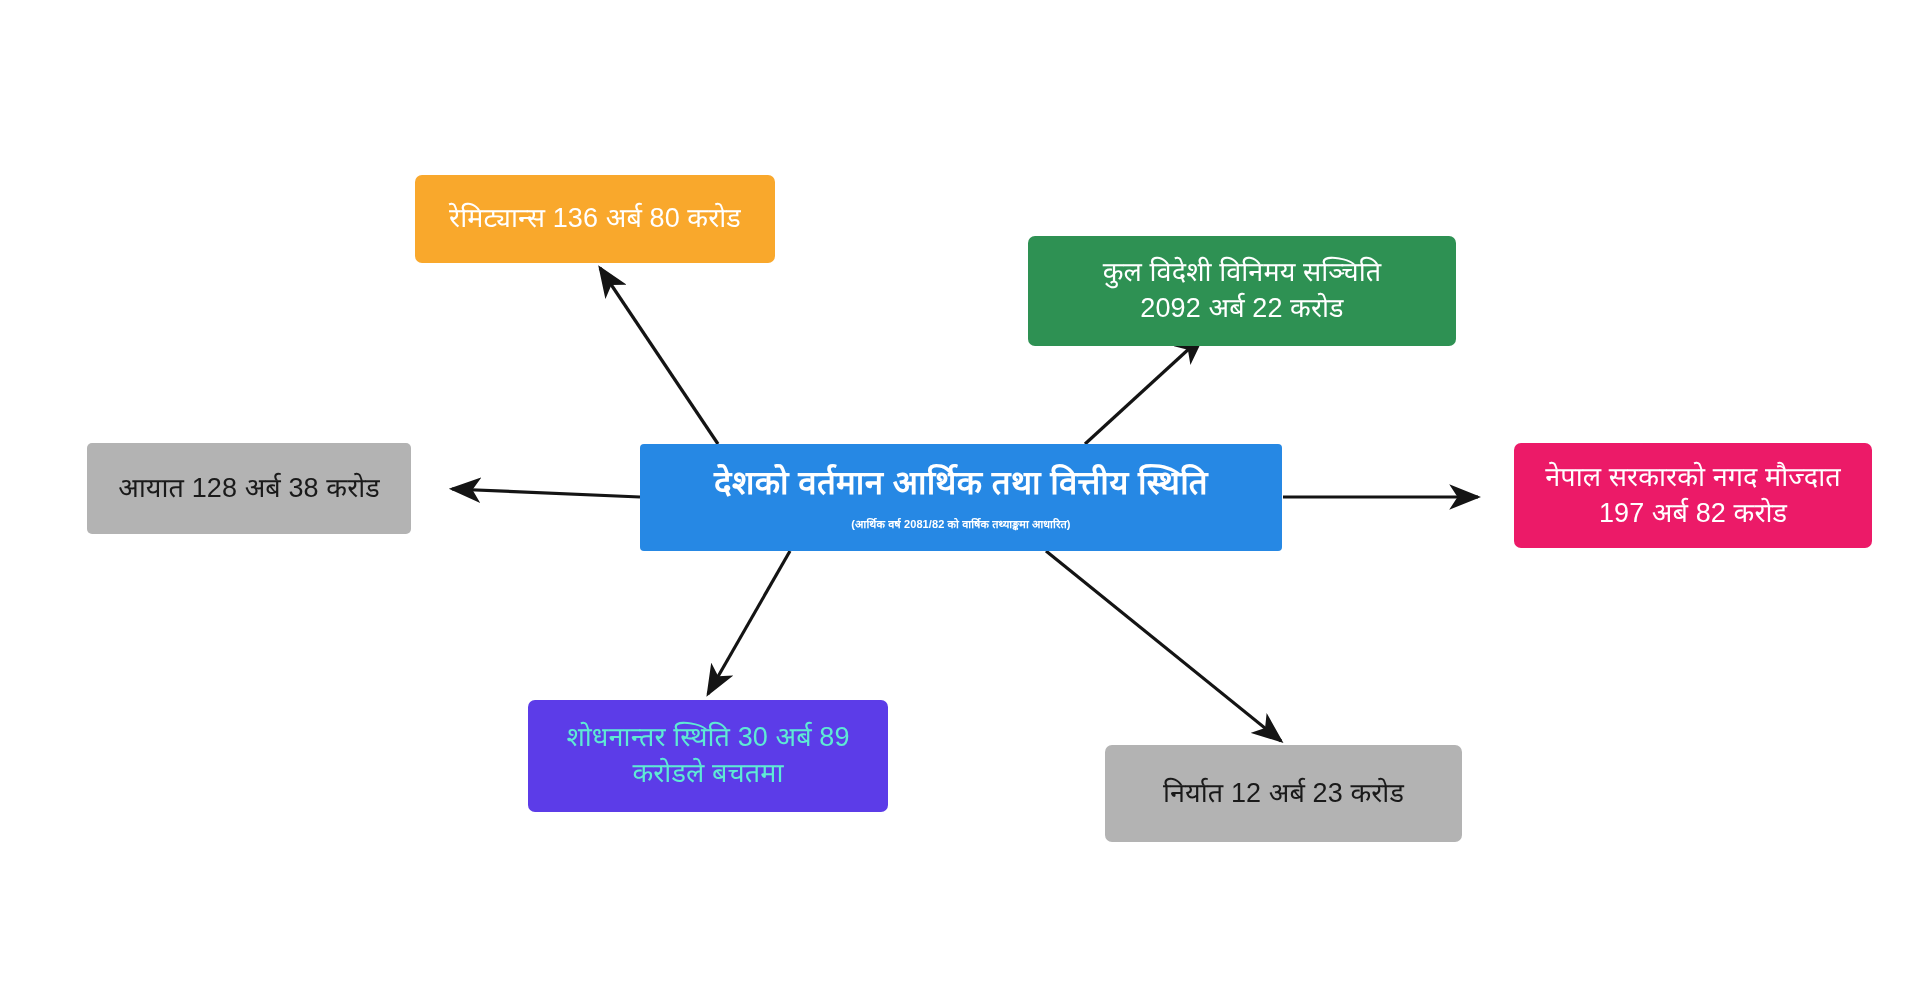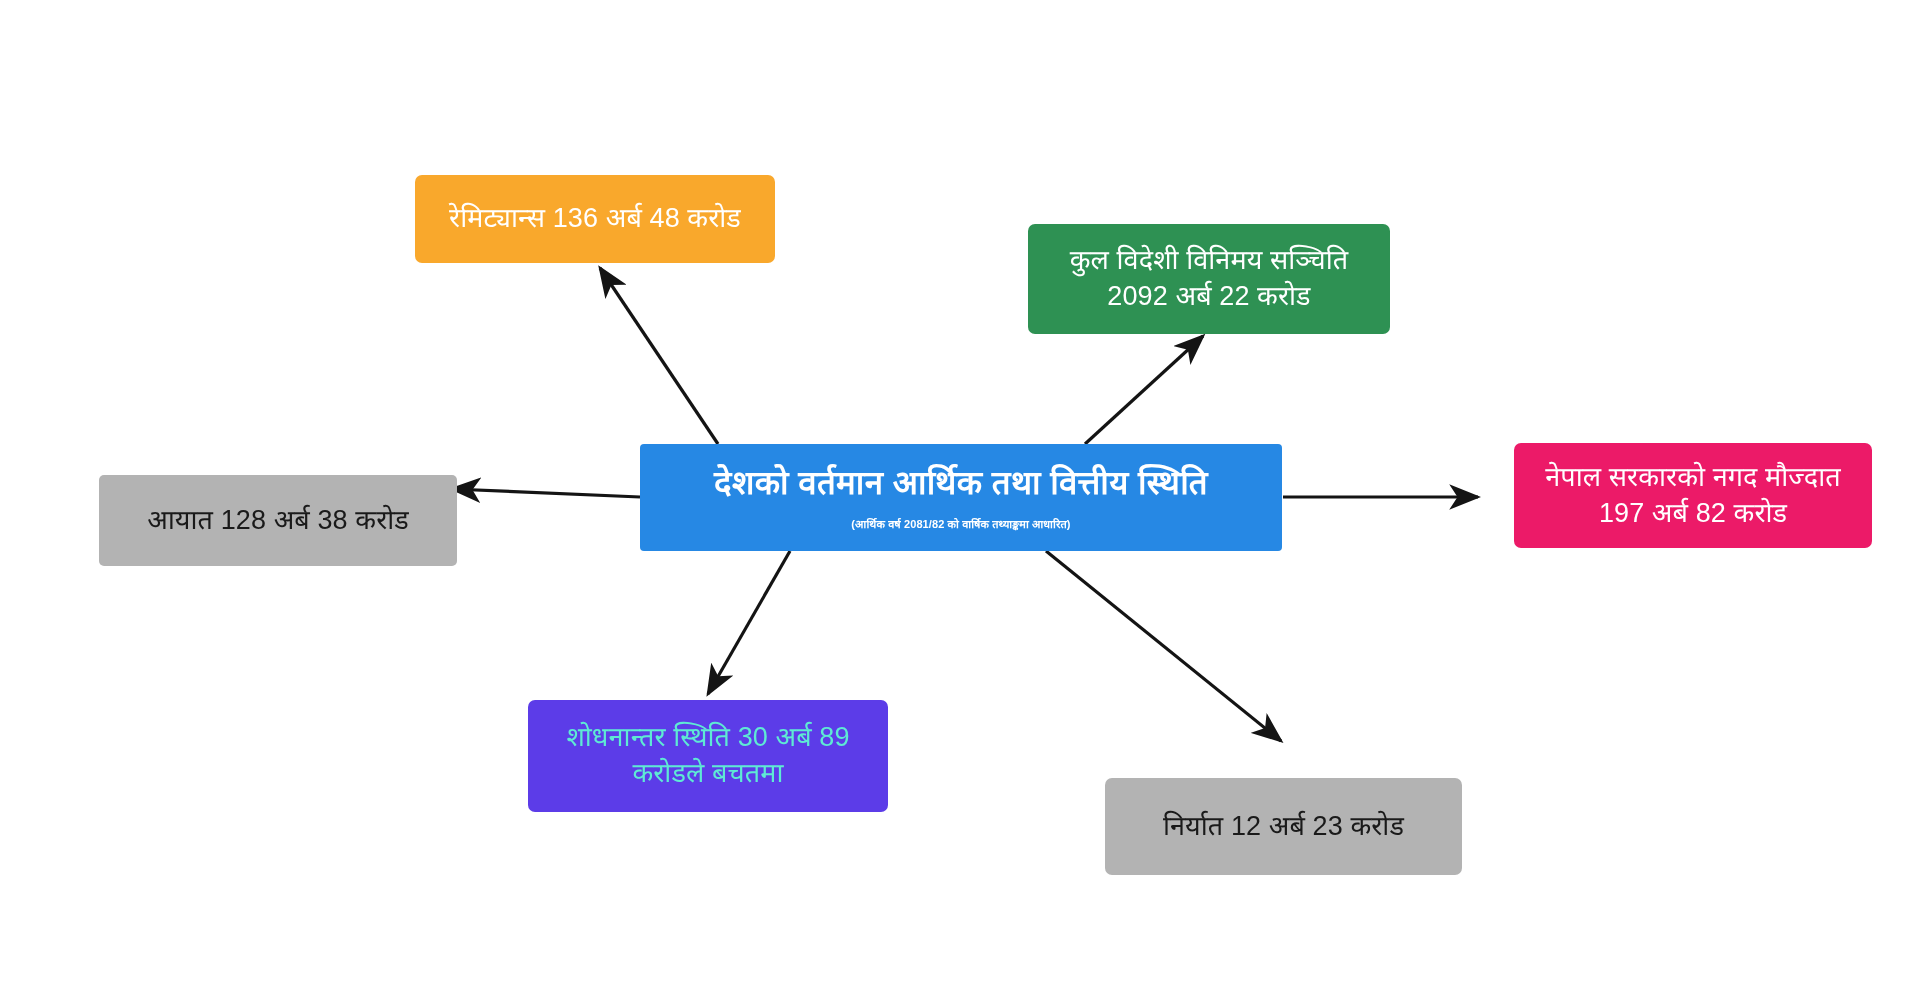--- a/index.html
+++ b/index.html
@@ -81,39 +81,38 @@
     top: 175px;
     width: 360px;
     height: 88px;
     background: #f9a82c;
     color: #ffffff;
     font-size: 27px;
     font-weight: 400;
   }
   #node-forex {
     left: 1028px;
-    top: 224px;
-    width: 362px;
+    top: 236px;
+    width: 428px;
     height: 110px;
     background: #2e9153;
     color: #ffffff;
     font-size: 27px;
     font-weight: 400;
   }
   #node-import {
-    left: 99px;
+    left: 87px;
     top: 443px;
-    width: 358px;
+    width: 324px;
     height: 91px;
     background: #b3b3b3;
     color: #1a1a1a;
     font-size: 27px;
     font-weight: 400;
     border-radius: 5px;
-    margin-top: 32px;
   }
   #node-cash {
     left: 1480px;
     top: 443px;
     width: 358px;
     height: 105px;
     background: #ec1a68;
     color: #ffffff;
     font-size: 27px;
     font-weight: 400;
@@ -131,21 +130,20 @@
   }
   #node-export {
     left: 1105px;
     top: 745px;
     width: 357px;
     height: 97px;
     background: #b3b3b3;
     color: #1a1a1a;
     font-size: 27px;
     font-weight: 400;
-    margin-top: 33px;
   }
 </style>
 </head>
 <body>
 
 <div id="canvas">
 
   <svg class="arrow-layer" viewBox="0 0 1920 1008" width="1920" height="1008" xmlns="http://www.w3.org/2000/svg">
     <defs>
       <marker id="arrowhead" markerWidth="10" markerHeight="8" refX="9" refY="4" orient="auto" markerUnits="strokeWidth">
@@ -165,21 +163,21 @@
 
     <line x1="1046" y1="551" x2="1281" y2="741" stroke="#141414" stroke-width="3.2" marker-end="url(#arrowhead)"></line>
   </svg>
 
   <div class="node" id="node-center">
     <span class="title">देशको वर्तमान आर्थिक तथा वित्तीय स्थिति</span>
     <span class="subtitle">(आर्थिक वर्ष 2081/82 को वार्षिक तथ्याङ्कमा आधारित)</span>
   </div>
 
   <div class="node" id="node-remittance">
-    <span class="node-text">रेमिट्यान्स 136 अर्ब 48 करोड</span>
+    <span class="node-text">रेमिट्यान्स 136 अर्ब 80 करोड</span>
   </div>
 
   <div class="node" id="node-forex">
     <span class="node-text">कुल विदेशी विनिमय सञ्चिति
 2092 अर्ब 22 करोड</span>
   </div>
 
   <div class="node" id="node-import">
     <span class="node-text">आयात 128 अर्ब 38 करोड</span>
   </div>

